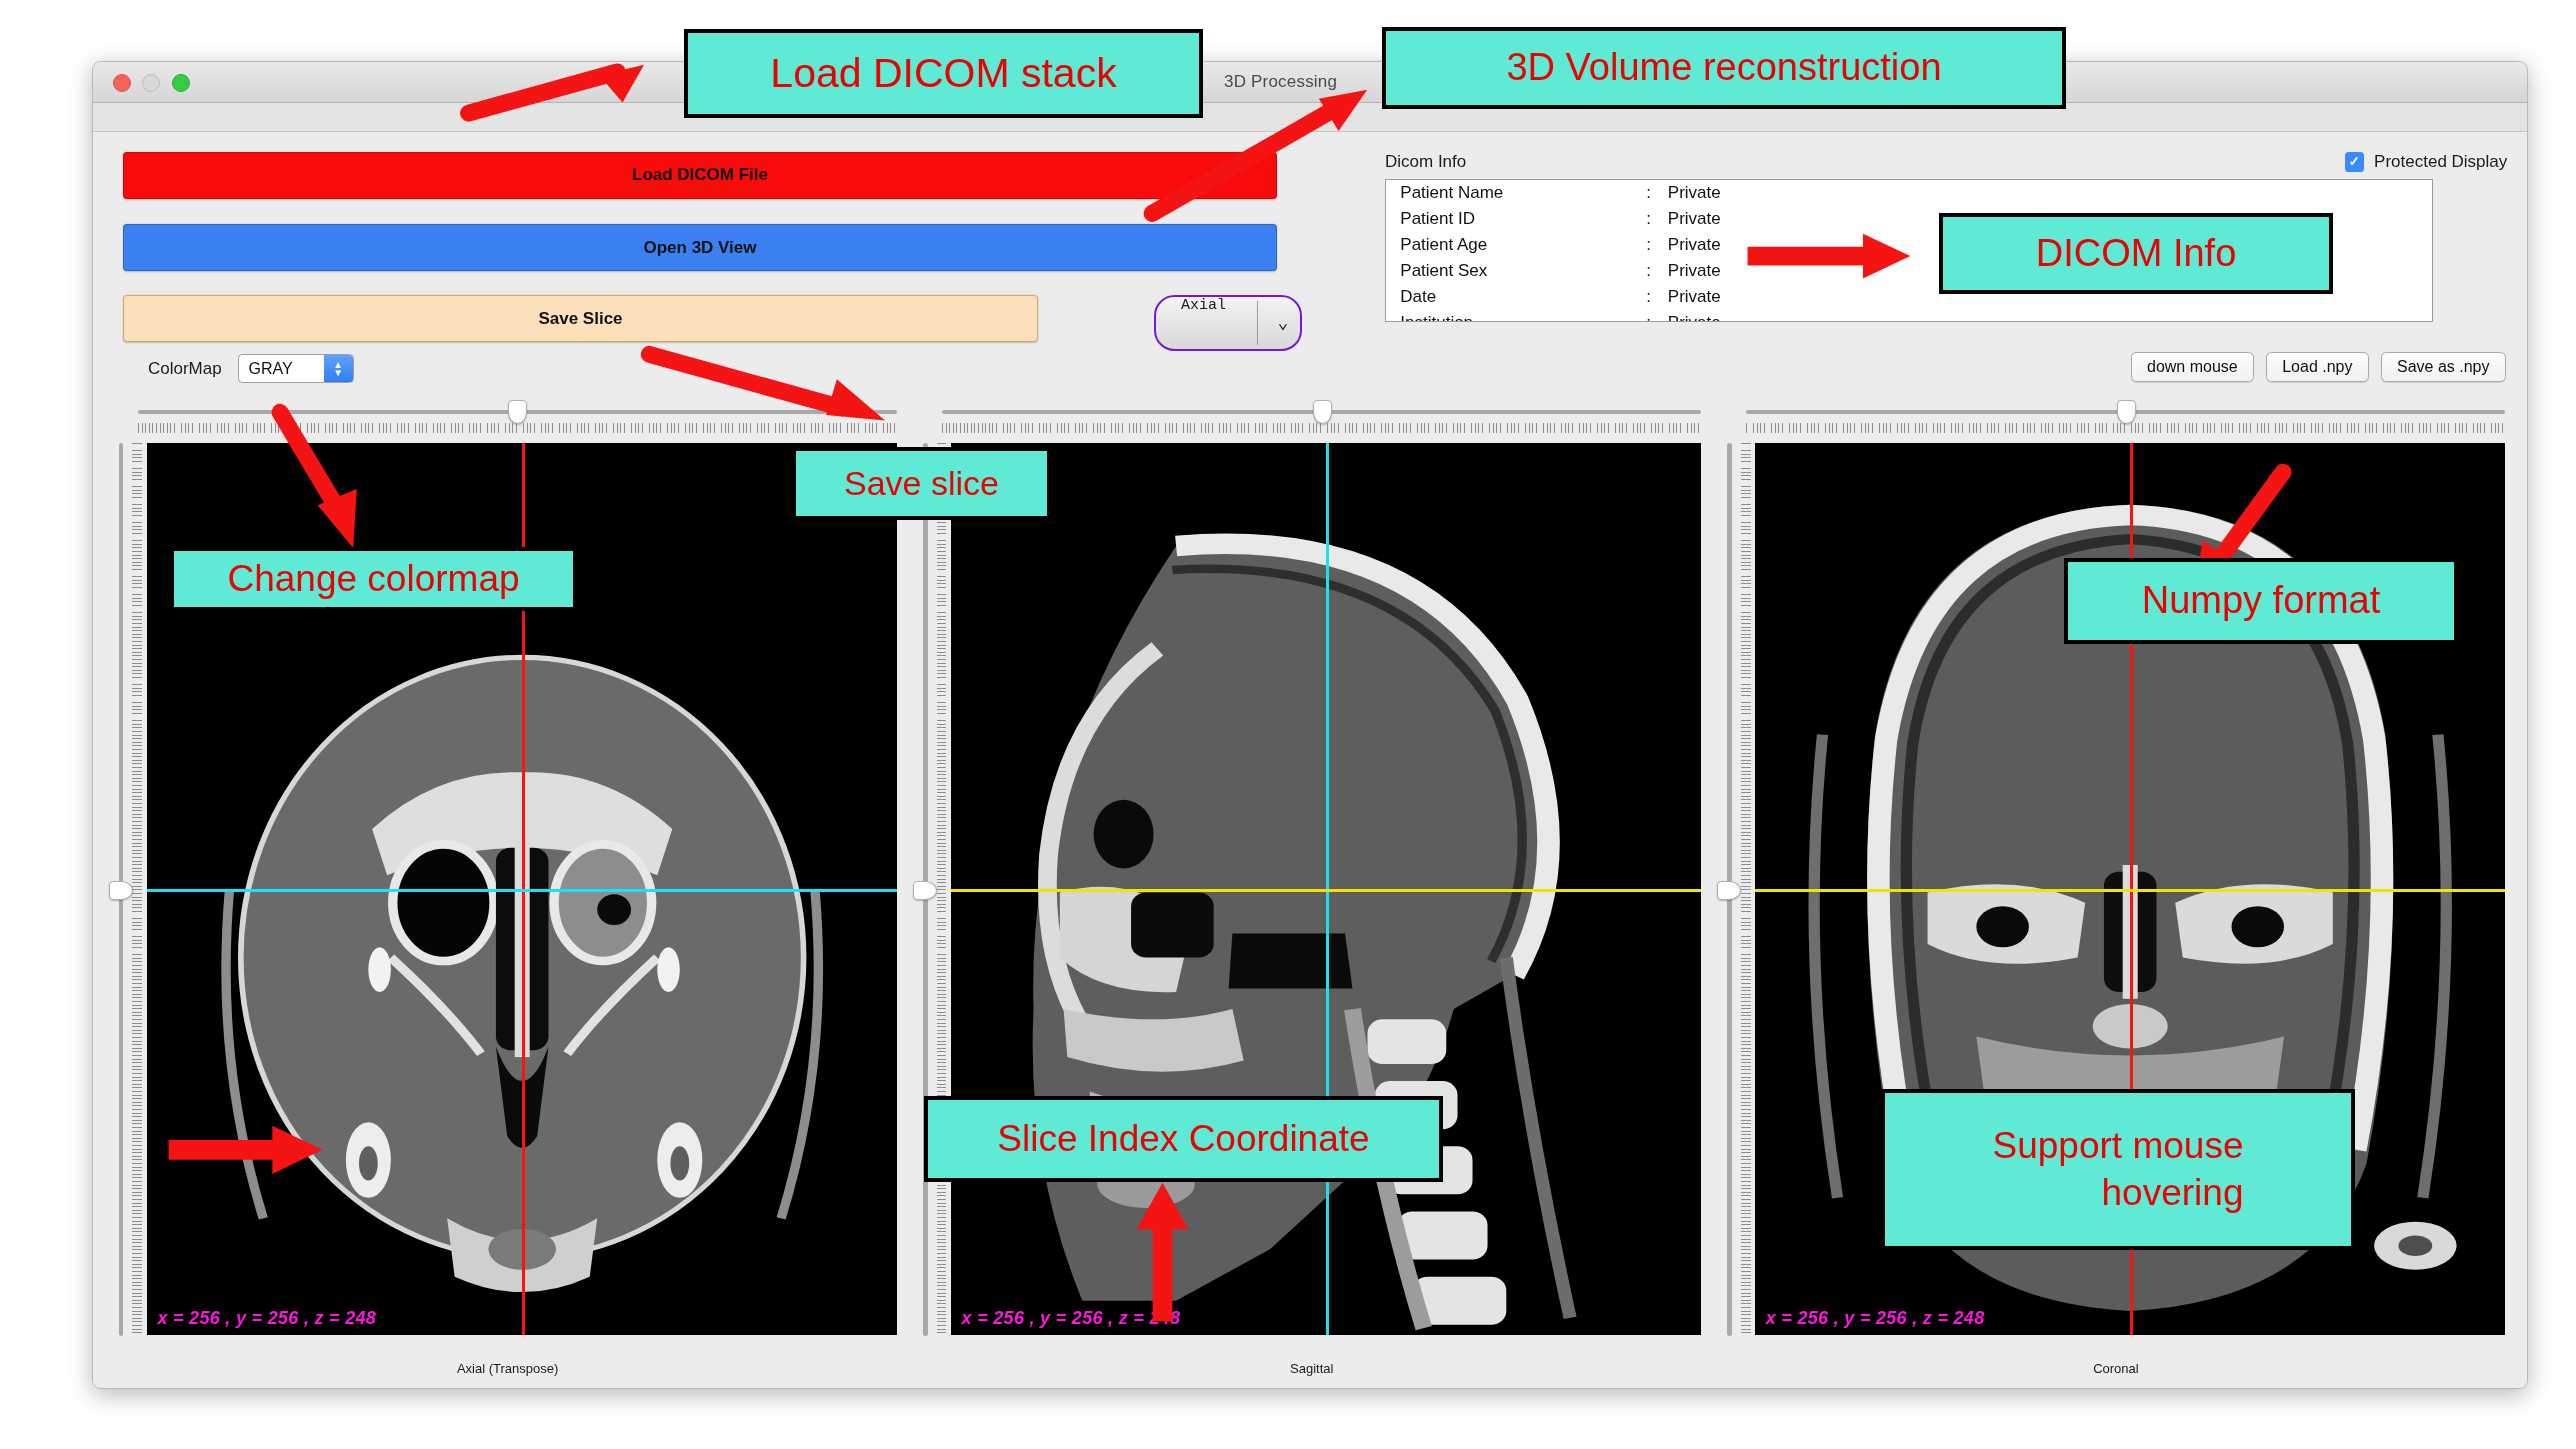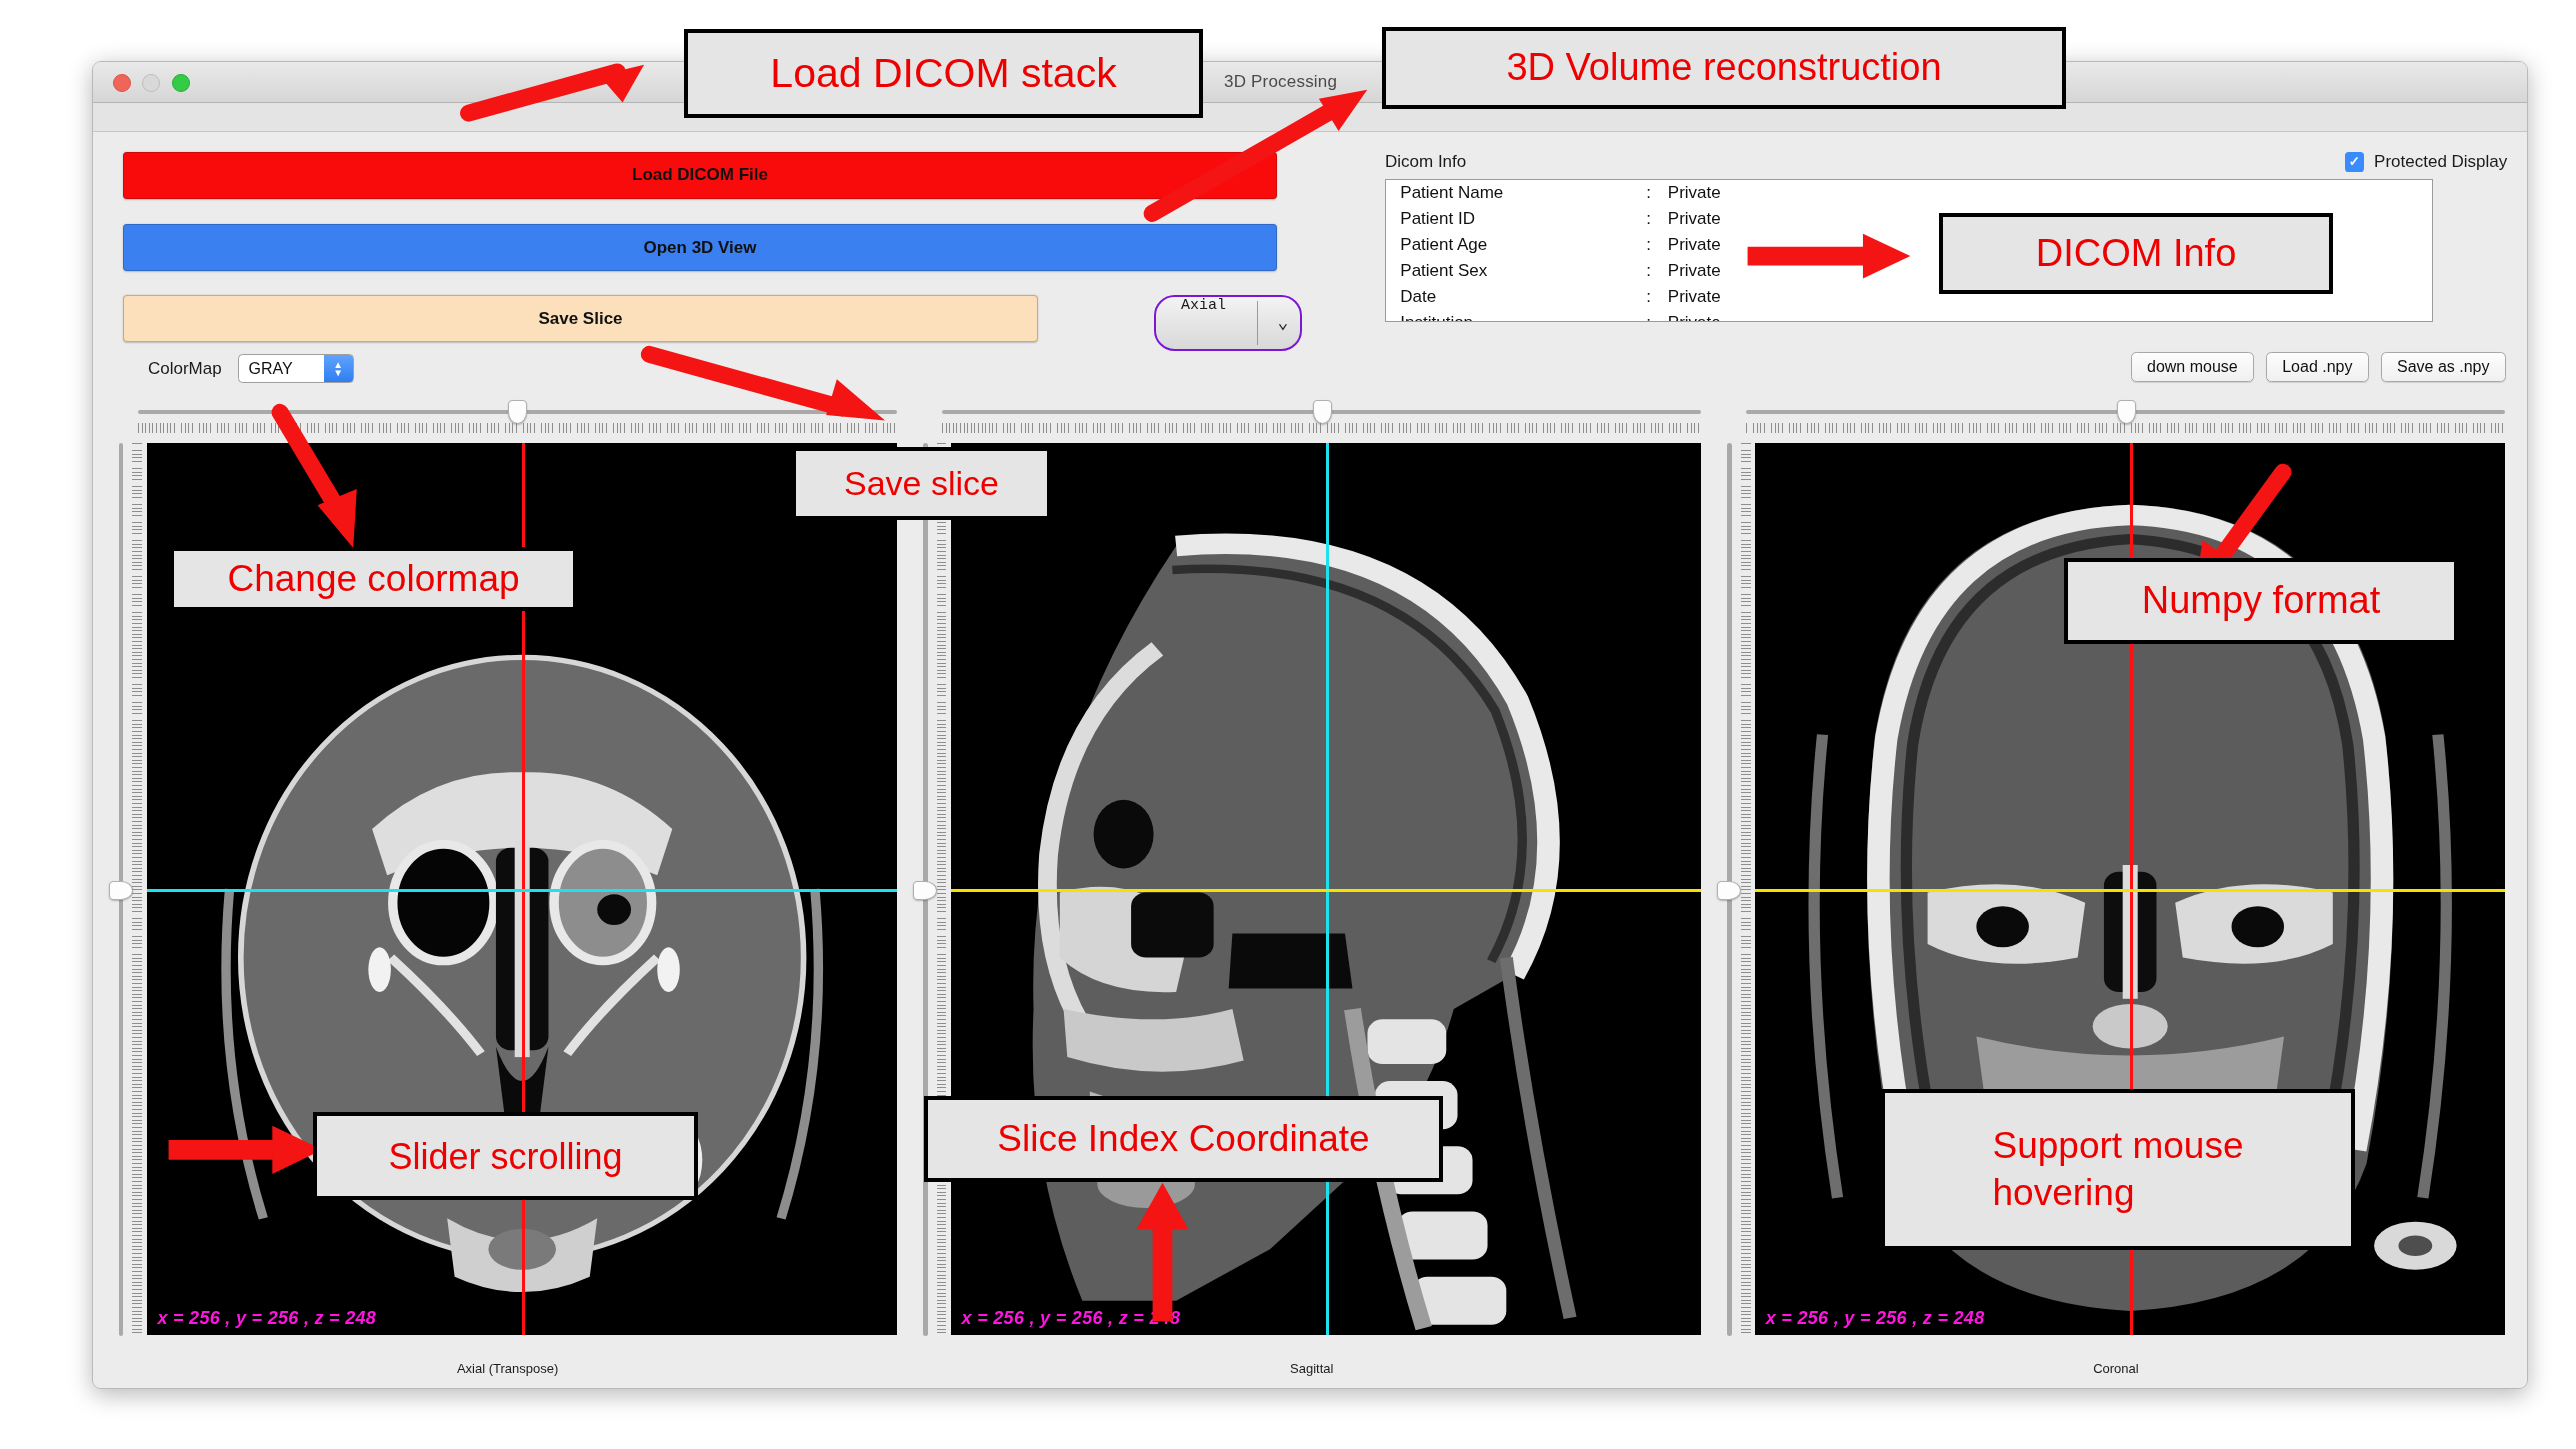--- a/index.html
+++ b/index.html
@@ -167,23 +167,23 @@
     position:absolute; left:0; right:0; bottom:14.3px;
     text-align:center; font-size:13px; color:#1b1b1b;
   }
 
   .xhair-v { position:absolute; top:0; bottom:0; width:2.7px; }
   .xhair-h { position:absolute; left:0; right:0; height:2.7px; }
 
   
   .anno {
     position:absolute;
-    background:#e5e5e5; border:4.5px solid #000;
+    background:#5eead4; border:4.5px solid #000;
     display:flex; align-items:center; justify-content:center;
-    color:#ee0000; text-align:left; line-height:1.25;
+    color:#ee0000; text-align:right; line-height:1.25;
     z-index:40;
   }
   .arrow { position:absolute; z-index:39; }
   .arrow svg { display:block; overflow:visible; }
 </style>
 </head>
 <body>
 
 <div id="root">
 
@@ -468,21 +468,20 @@
   <div class="anno" style="left:1382px; top:27px;   width:684px; height:82px;  font-size:38px;">3D Volume reconstruction</div>
 
   <div class="anno" style="left:1939px; top:213px;  width:394px; height:81px;  font-size:38px;">DICOM Info</div>
 
   <div class="anno" style="left:792px;  top:447px;  width:259px; height:73px;  font-size:34px;">Save slice</div>
 
   <div class="anno" style="left:170px;  top:547px;  width:407px; height:64px;  font-size:37px;">Change colormap</div>
 
   <div class="anno" style="left:2064px; top:558px;  width:394px; height:86px;  font-size:38px;">Numpy format</div>
 
-  <div class="anno" style="left:313px;  top:1112px; width:385px; height:88px;  font-size:36px;">Slider scrolling</div>
 
   <div class="anno" style="left:924px; top:1096px; width:519px; height:86px;  font-size:37px;">Slice Index Coordinate</div>
 
   <div class="anno" style="left:1881px; top:1089px; width:474px; height:161px; font-size:37px; white-space:pre-line;">Support mouse
 hovering</div>
 
 </div>
 
 
 </body></html>

